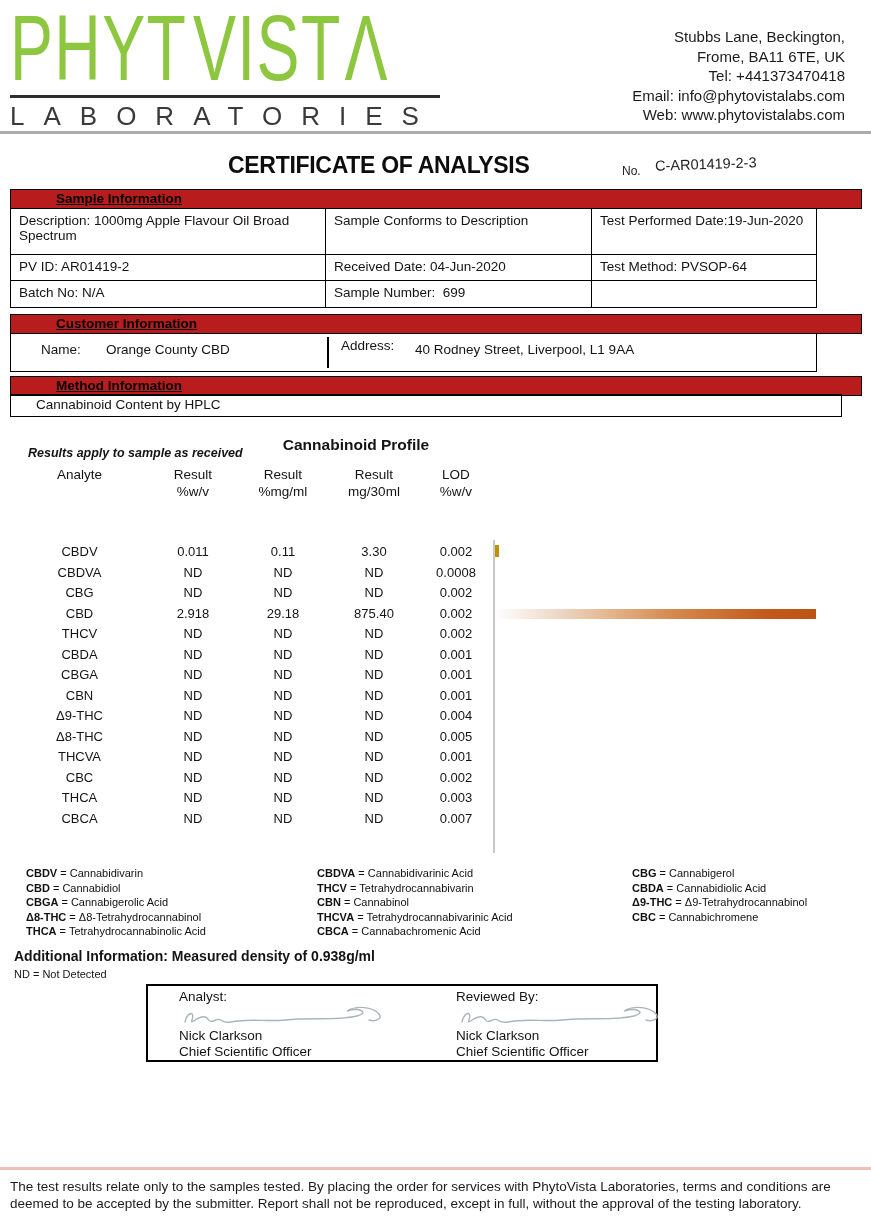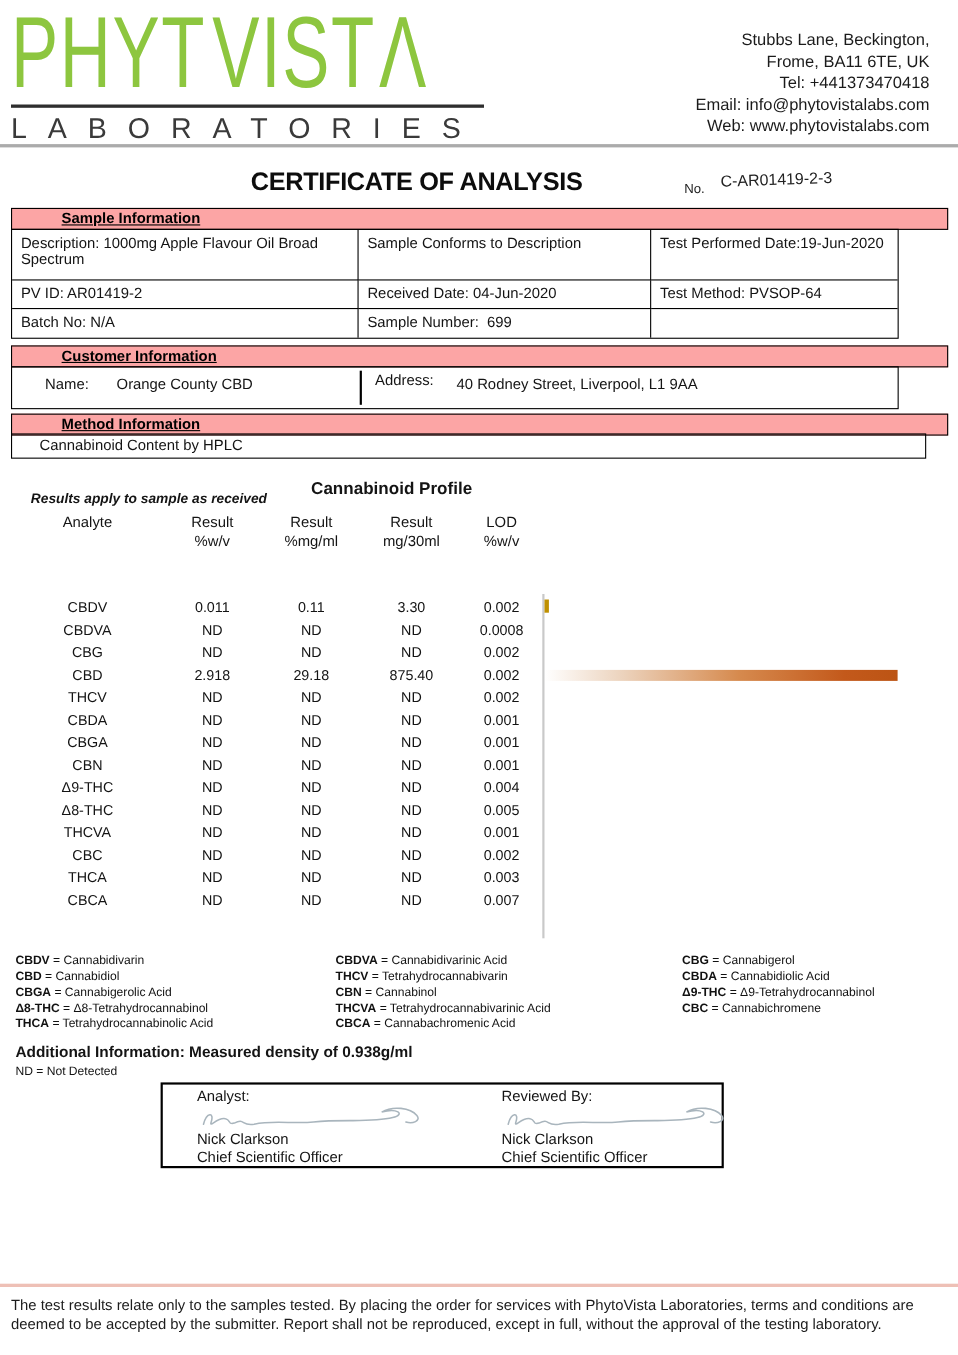--- a/index.html
+++ b/index.html
@@ -28,21 +28,21 @@
   .top-rule{position:absolute;left:0;top:131px;width:871px;height:3px;background:#ababab;}
 
   
   .coa-title{position:absolute;left:228px;top:152px;font-size:23px;font-weight:bold;letter-spacing:-0.3px;color:#0d0d0d;}
   .coa-no-label{position:absolute;left:622px;top:164px;font-size:12px;color:#222;}
   .coa-no-value{position:absolute;left:655px;top:156px;font-size:14.5px;color:#222;transform:rotate(-2deg);}
 
   
   .section-bar{
     position:absolute;left:10px;width:805px;height:18px;
-    background:#fca5a5;border:1.6px solid #000;
+    background:#b91c1c;border:1.6px solid #000;
     font-size:13.5px;font-weight:bold;text-decoration:underline;
     padding-left:45px;line-height:18px;color:#000;
   }
   .si-table{
     position:absolute;left:10px;top:208px;width:805px;
     display:grid;grid-template-columns:315px 266px 1fr;grid-template-rows:46px 26px 26px;
     border:1.6px solid #000;font-size:13.5px;
   }
   .si-cell{border-right:1.6px solid #000;border-bottom:1.6px solid #000;padding:4px 8px 0 8px;white-space:pre-wrap;}
   .si-cell:nth-child(3n){border-right:none;}
@@ -71,21 +71,21 @@
   .p-row .p-col{font-size:13px;}
   .chart-axis{position:absolute;left:493px;top:540px;width:1.5px;height:313px;background:#c9c9c9;}
   .bars{position:absolute;left:495px;top:542px;width:330px;height:313px;}
   .bar{position:absolute;left:0;}
   .bar-grad{height:10px;background:linear-gradient(90deg,rgba(255,255,255,0) 0%,#ecd3bd 22%,#d68a4e 55%,#c3591b 85%,#bc5414 100%);}
   .bar-small{height:12px;background:#bf9000;}
 
   
   .legend{position:absolute;left:14px;top:866px;width:845px;display:flex;}
   .legend-col{line-height:14.5px;font-size:11px;color:#111;}
-  .legend-col:nth-child(1){width:291px;}
+  .legend-col:nth-child(1){width:291px;margin-left:12px;}
   .legend-col:nth-child(2){width:315px;}
   .legend-item b{font-weight:bold;}
 
   .add-info{position:absolute;left:14px;top:948px;font-size:14px;font-weight:bold;}
   .nd-note{position:absolute;left:14px;top:968px;font-size:11px;}
 
   
   .sig-box{position:absolute;left:146px;top:984px;width:508px;height:74px;border:2px solid #000;}
   .sig-col{position:absolute;top:0;width:240px;height:100%;}
   .sig-col.left{left:31px;text-align:center;} .sig-col.right{left:308px;}

